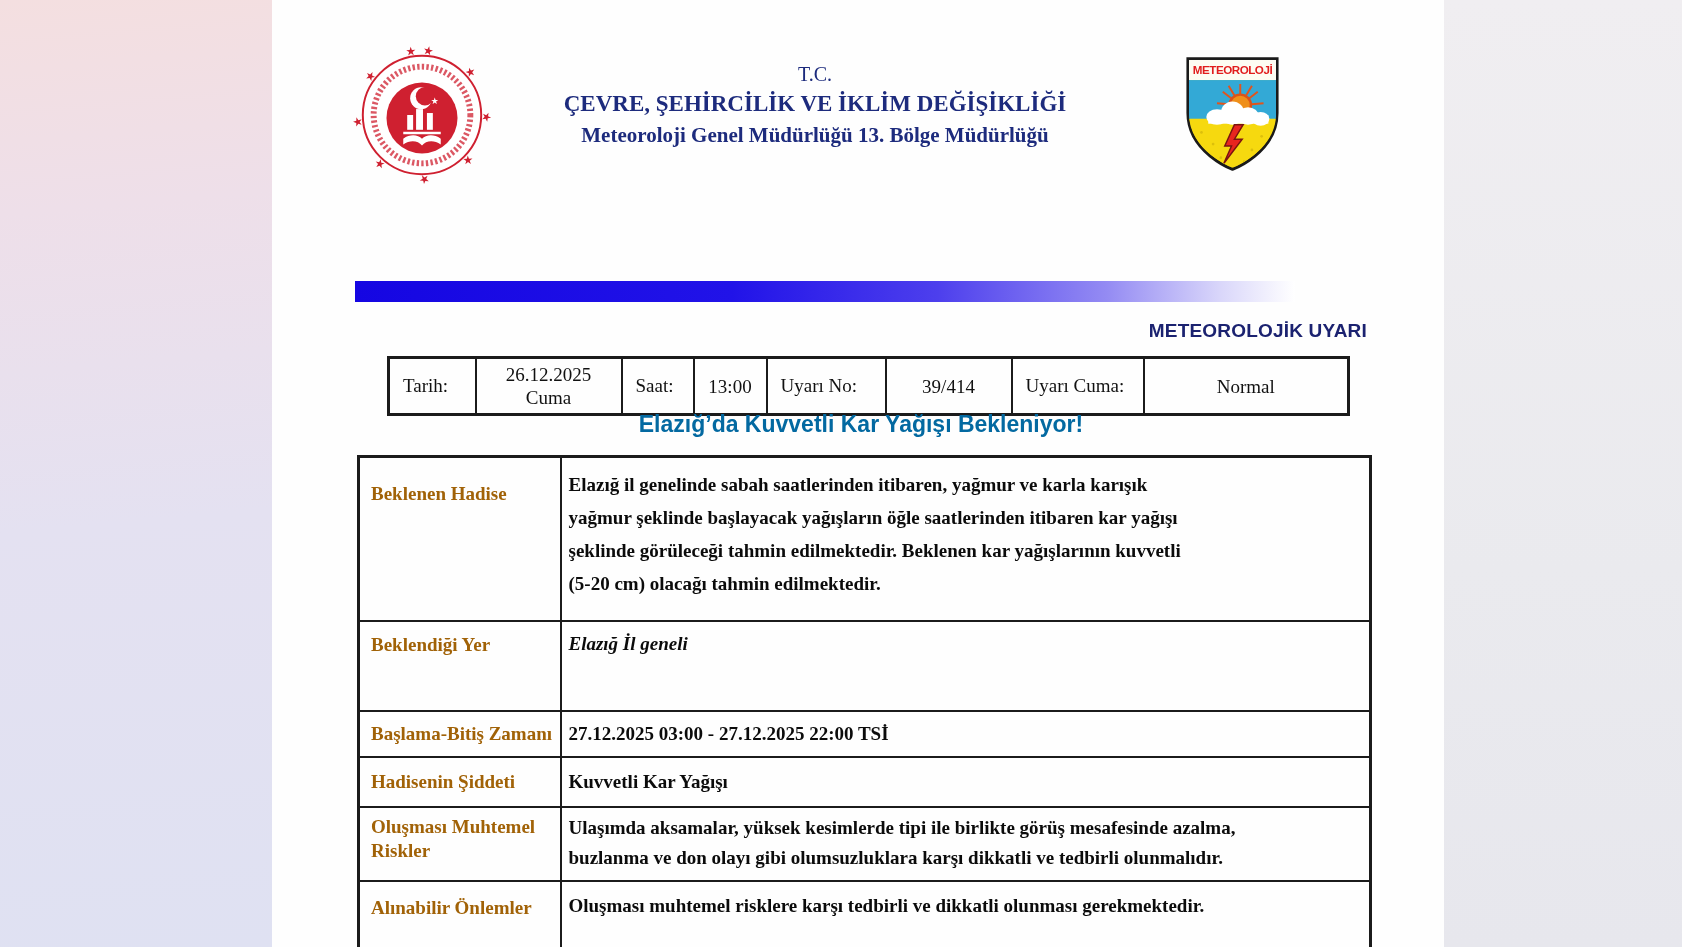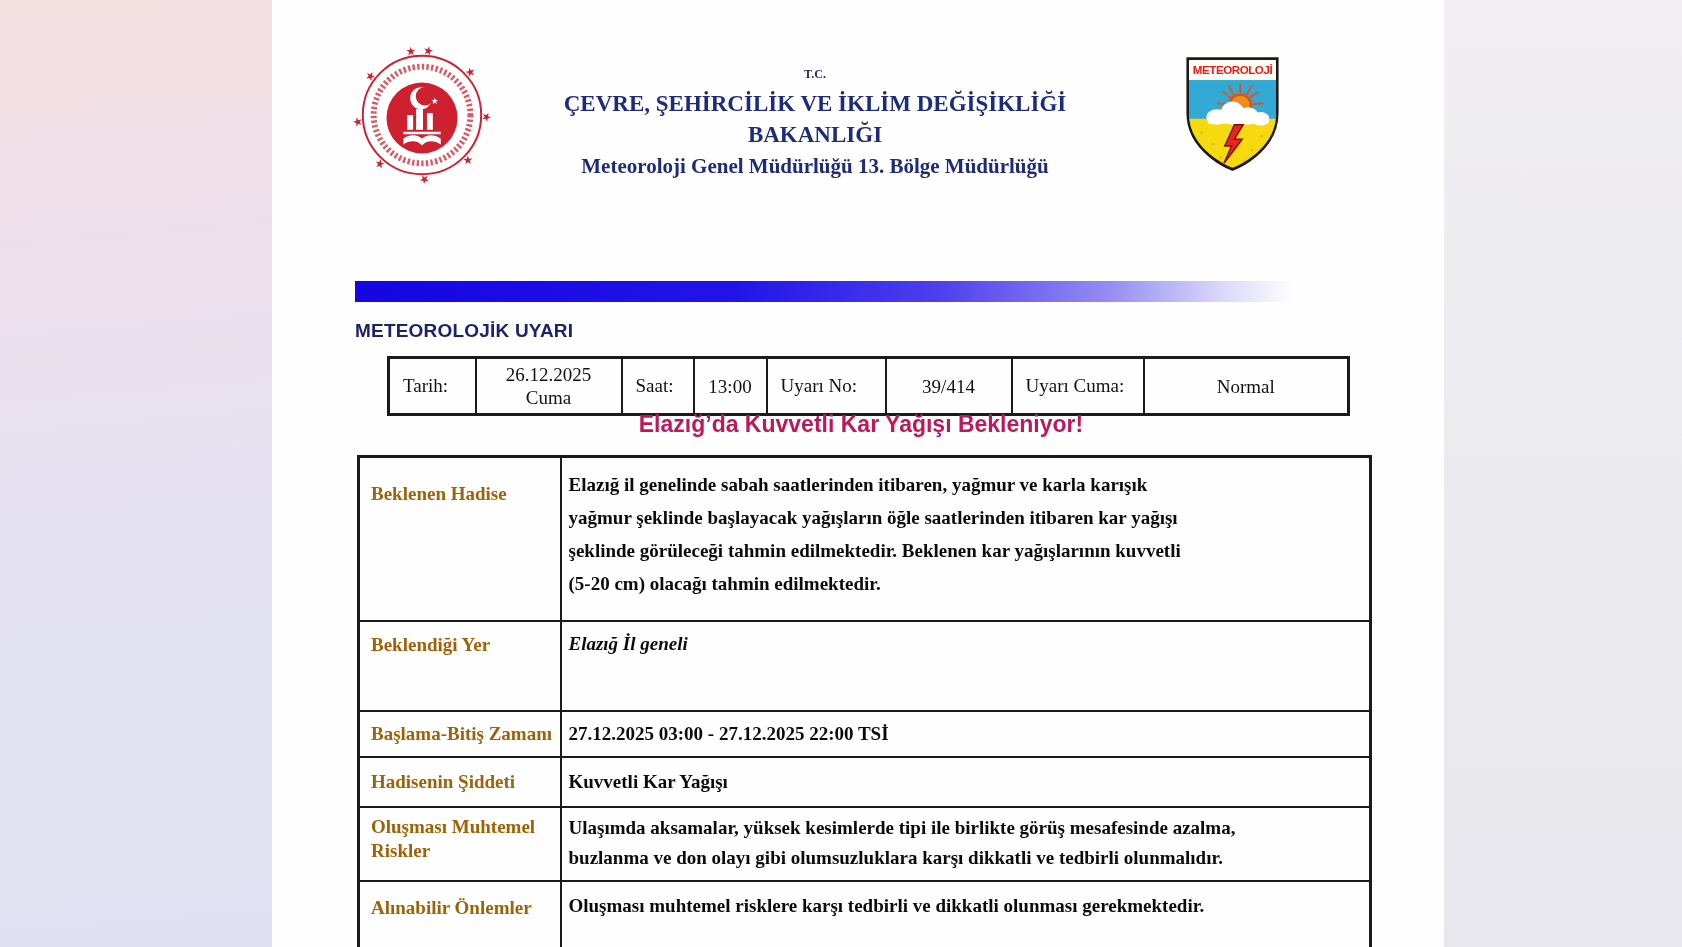--- a/index.html
+++ b/index.html
@@ -9,43 +9,43 @@
   .bg-left{position:absolute;left:0;top:0;width:272px;height:947px;
     background:linear-gradient(175deg,#f4dfe0 0%,#eedfe9 22%,#e4e1f1 55%,#dfe1f2 100%);}
   .bg-right{position:absolute;left:1444px;top:0;width:238px;height:947px;
     background:linear-gradient(180deg,#f0eef1 0%,#eaeaee 60%,#e7e7ed 100%);}
 
   .page{position:absolute;left:272px;top:0;width:1172px;height:947px;background:#fefefe;}
 
   
   .ministry-logo{position:absolute;left:76px;top:40px;width:148px;height:150px;}
   .titleblock{position:absolute;left:268px;top:60px;width:550px;text-align:center;color:#1d2b7d;}
-  .t-tc{font-size:12px;font-weight:bold;line-height:28px;}
+  .t-tc{font-size:20px;font-weight:normal;line-height:28px;}
   .t-l1{font-size:23px;font-weight:bold;line-height:31px;}
   .t-l2{font-size:23px;font-weight:bold;line-height:31px;}
   .t-dept{font-size:21px;font-weight:bold;line-height:33px;}
   .shield-logo{position:absolute;left:912px;top:54px;width:97px;height:120px;}
 
   
   .blue-bar{position:absolute;left:83px;top:281px;width:940px;height:21px;
     background:linear-gradient(90deg,#1506e2 0%,#2113e8 40%,#4d3fed 62%,#948bf3 80%,#d9d6fa 92%,#ffffff 100%);}
 
-  .section-title{position:absolute;left:83px;top:320px;width:1012px;text-align:left;
+  .section-title{position:absolute;left:83px;top:320px;width:1012px;text-align:right;
     font-family:"Liberation Sans",sans-serif;font-weight:bold;font-size:19px;color:#1b2270;letter-spacing:.2px;}
 
   
   table{border-collapse:collapse;}
   .info-table{position:absolute;left:115px;top:356px;width:960px;table-layout:fixed;
     border:3px solid #1b1b1b;}
   .info-table td{border:2px solid #1b1b1b;height:52px;font-size:19px;color:#111;}
   .it-label{font-weight:normal;padding-left:13px;}
   .it-value{text-align:center;white-space:pre-line;line-height:23px;}
 
   .alert-title{position:absolute;left:83px;top:411px;width:1012px;text-align:center;
-    font-family:"Liberation Sans",sans-serif;font-weight:bold;font-size:23px;color:#be185d;}
+    font-family:"Liberation Sans",sans-serif;font-weight:bold;font-size:23px;color:#0369a1;}
 
   
   .detail-table{position:absolute;left:85px;top:455px;width:1012px;table-layout:fixed;
     border:3px solid #1b1b1b;}
   .detail-table td{border:2px solid #1b1b1b;vertical-align:top;}
   .dt-label{color:#a16207;font-weight:bold;font-size:19px;line-height:24px;padding-left:11px;padding-right:4px;}
   .dt-value{font-weight:bold;font-size:19px;color:#0b0b0b;padding-left:7px;padding-right:6px;margin-top:8px;}
   .r1 .dt-label{padding-top:24px;}
   .r1 .dt-value{padding-top:10px;line-height:33px;white-space:pre-line;}
   .r2 .dt-label{padding-top:11px;margin-top:44px;}
@@ -83,21 +83,20 @@
       <rect x="60" y="75" width="6" height="15" fill="#ffffff"></rect>
       <rect x="69" y="69" width="7" height="21" fill="#ffffff"></rect>
       <rect x="80" y="73" width="6" height="17" fill="#ffffff"></rect>
       <rect x="56" y="92" width="38" height="2.5" fill="#ffffff"></rect>
       <path d="M56,99 C63,94 71,95 75,99 C79,95 87,94 94,99 L94,105 C87,100 79,101 75,106 C71,101 63,100 56,105 Z" fill="#ffffff"></path>
     </svg>
 
     <div class="titleblock">
       <div class="t-tc">T.C.</div>
       <div class="t-l1">ÇEVRE, ŞEHİRCİLİK VE İKLİM DEĞİŞİKLİĞİ</div>
-      <div class="t-l2">BAKANLIĞI</div>
       <div class="t-dept">Meteoroloji Genel Müdürlüğü 13. Bölge Müdürlüğü</div>
     </div>
 
     <svg class="shield-logo" viewBox="0 0 100 122">
       <defs>
         <clipPath id="shieldClip">
           <path d="M5,5 H95 V60 C95,100 50,116 50,116 C50,116 5,100 5,60 Z"></path>
         </clipPath>
       </defs>
       <path d="M4,4 H96 V60 C96,101 50,118 50,118 C50,118 4,101 4,60 Z" fill="#f6d90f" stroke="#1a1a1a" stroke-width="3"></path>

